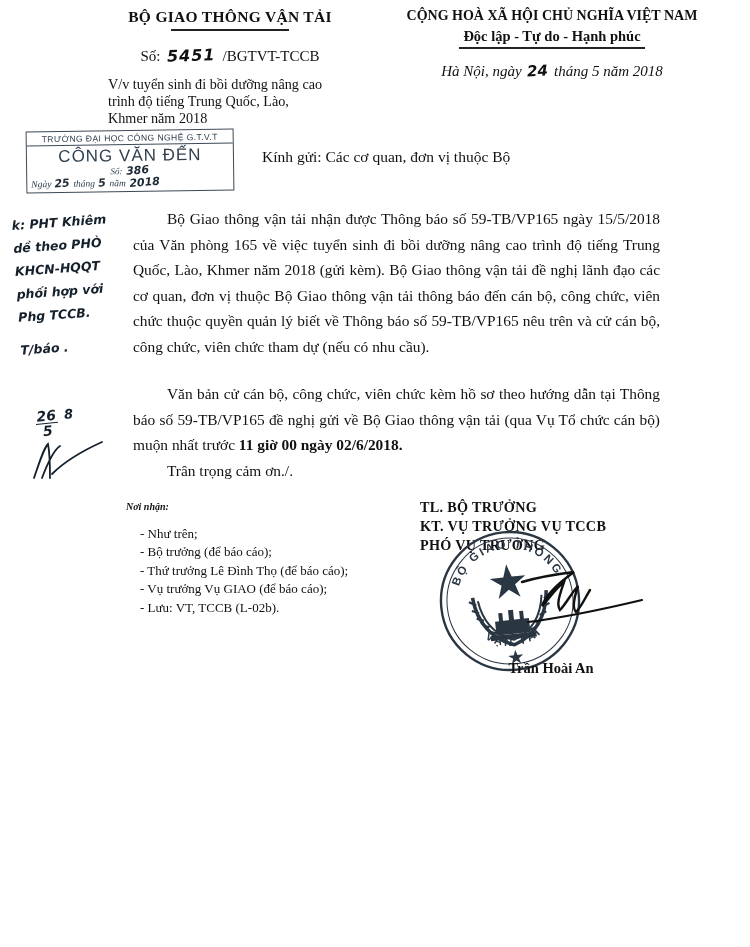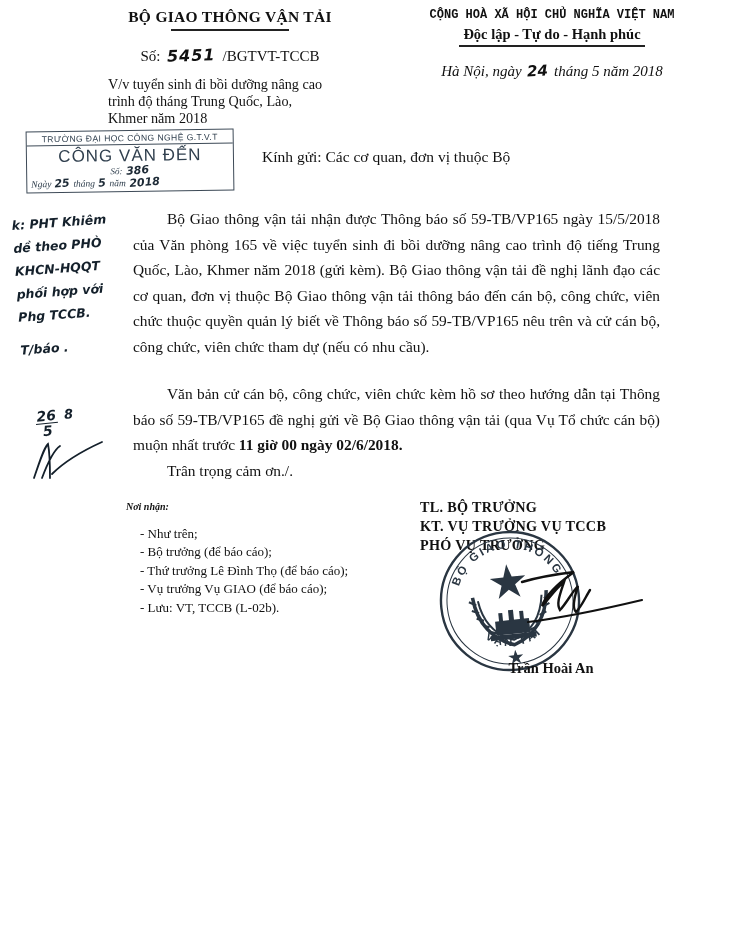--- a/index.html
+++ b/index.html
@@ -76,23 +76,22 @@
 
   .hdr-right {
     position: absolute;
     left: 372px;
     top: 8px;
     width: 360px;
     text-align: center;
   }
   .hdr-right .nation {
     font-weight: bold;
-    font-size: 12px;
-    white-space: nowrap;
-    font-family: Liberation Mono, monospace;
+    font-size: 14px;
+    white-space: nowrap;
   }
   .hdr-right .motto {
     font-weight: bold;
     font-size: 14.5px;
     margin-top: 4px;
     white-space: nowrap;
   }
   .hdr-right .rule2 {
     width: 186px;
     height: 2px;
@@ -323,21 +322,21 @@
   </div>
 
   <div class="docnum">
     <span>Số:</span>
     <span class="hand-num">5451</span>
     <span>/BGTVT-TCCB</span>
   </div>
 
   <div class="subject">
     <div>V/v tuyển sinh đi bồi dưỡng nâng cao</div>
-    <div>trình độ tháng Trung Quốc, Lào,</div>
+    <div>trình độ tiếng Trung Quốc, Lào,</div>
     <div class="l3">Khmer năm 2018</div>
   </div>
 
   <div class="hdr-right">
     <div class="nation">CỘNG HOÀ XÃ HỘI CHỦ NGHĨA VIỆT NAM</div>
     <div class="motto">Độc lập - Tự do - Hạnh phúc</div>
     <div class="rule2"></div>
   </div>
 
   <div class="datum">

